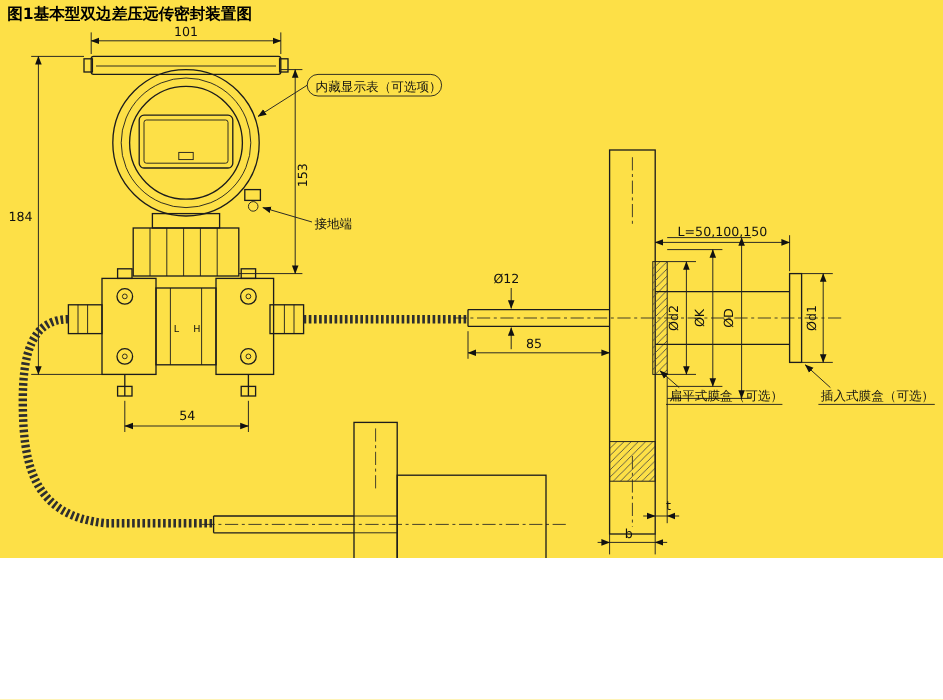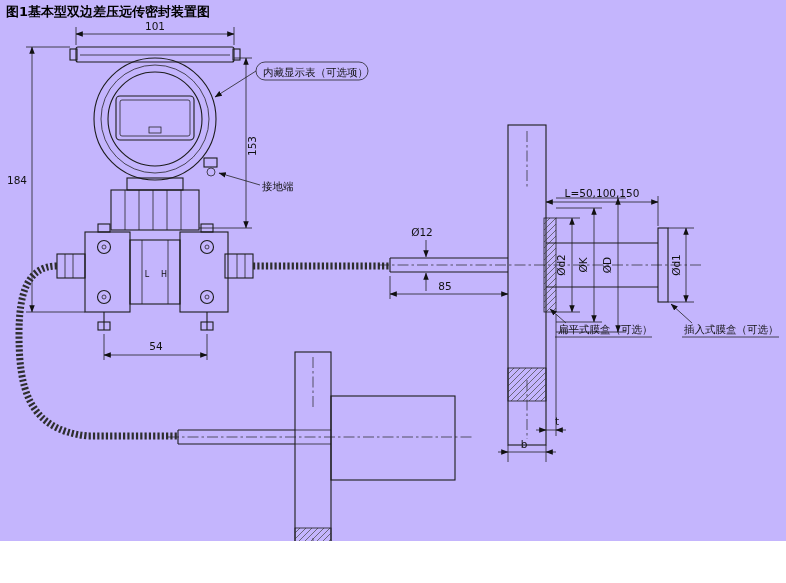--- a/index.html
+++ b/index.html
@@ -1,16 +1,16 @@
 <!DOCTYPE html>
 <html><head>
 <meta charset="utf-8">
 <style>
   html,body { margin:0; padding:0; background:#ffffff; }
-  .canvas { position:relative; width:786px; height:541px; background:#c4b5fd;
+  .canvas { position:relative; width:786px; height:465px; background:#fde047;
             font-family:"DejaVu Sans","Liberation Sans",sans-serif; overflow:hidden; }
   svg { display:block; }
   text { font-family:"DejaVu Sans","Liberation Sans",sans-serif; fill:#111; font-size:10.5px; }
   .title { font-size:13px; font-weight:bold; fill:#000; }
   .cjk { font-size:10.5px; }
   .sm { font-size:8px; }
   .ln   { fill:none; stroke:#1c1c1c; stroke-width:1.1; }
   .thin { fill:none; stroke:#1c1c1c; stroke-width:0.75; }
   .dim  { fill:none; stroke:#222222; stroke-width:0.8; }
   .cl   { fill:none; stroke:#222222; stroke-width:0.7; stroke-dasharray:11 3 2.5 3; }

